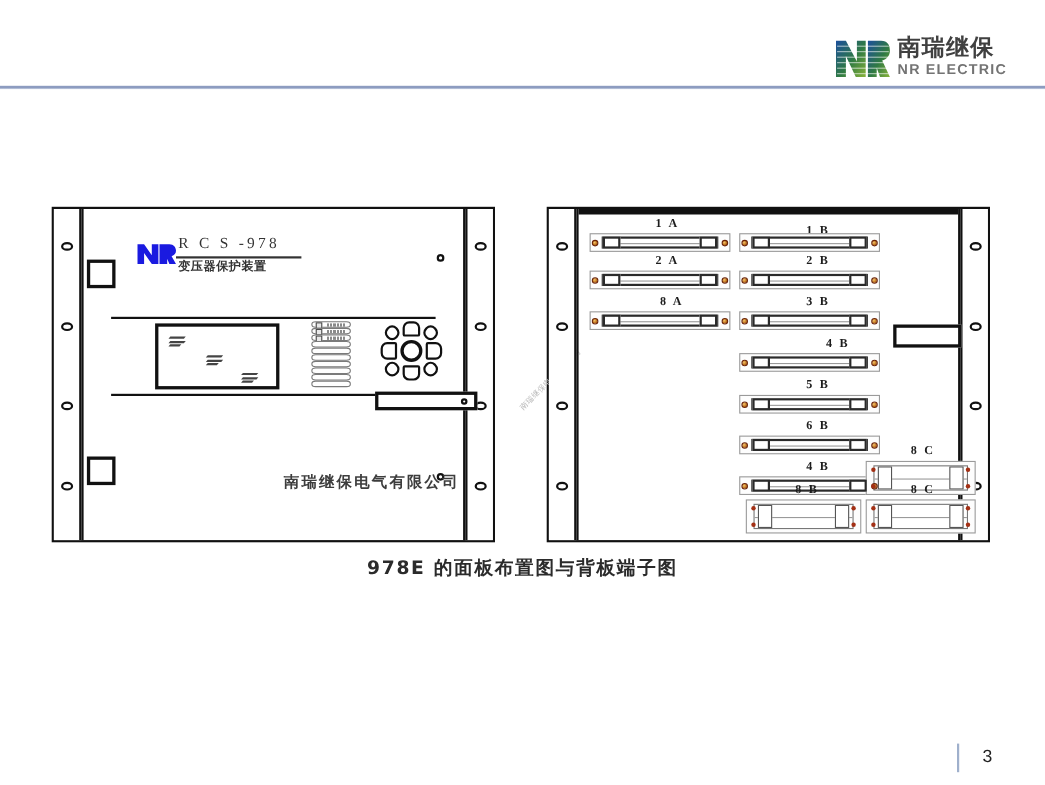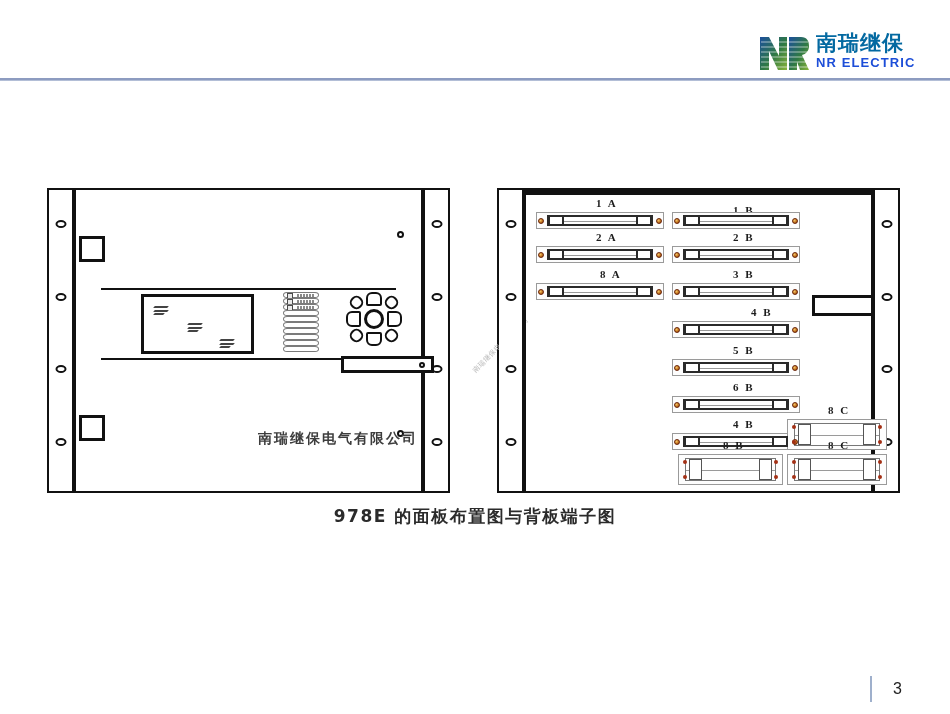--- a/index.html
+++ b/index.html
@@ -18,26 +18,26 @@
   }
   #header-rule{
     position:absolute;left:0;top:78px;width:950px;height:3px;
     background:linear-gradient(to bottom,#8d9cc0 0%,#8d9cc0 55%,#c9d2e4 100%);
   }
   
   #brand-logo{position:absolute;right:20px;top:32px;width:172px;height:44px;}
   #brand-logo .nr-mark{position:absolute;left:0;top:2px;width:52px;height:38px;}
   #brand-logo .nr-cn{
     position:absolute;left:58px;top:0px;font-size:21px;font-weight:700;
-    color:#0369a1;letter-spacing:1px;line-height:22px;white-space:nowrap;
+    color:#404040;letter-spacing:1px;line-height:22px;white-space:nowrap;
     font-family:"DejaVu Sans","Liberation Sans",sans-serif;
   }
   #brand-logo .nr-en{
     position:absolute;left:58px;top:24px;font-size:13px;font-weight:700;
-    color:#1d4ed8;letter-spacing:1.1px;line-height:14px;white-space:nowrap;
+    color:#737373;letter-spacing:1.1px;line-height:14px;white-space:nowrap;
   }
   
   #footer{position:absolute;left:0;bottom:0;width:950px;height:56px;}
   #footer-url{
     position:absolute;right:100px;bottom:14px;font-size:19px;
     color:#1c4f9c;font-weight:400;white-space:nowrap;
   }
   #footer-sep{position:absolute;right:78px;bottom:12px;width:2px;height:26px;background:#9fb0cc;}
   #footer-page{
     position:absolute;right:48px;bottom:16px;font-size:16px;color:#222;
@@ -177,20 +177,29 @@
 
     <div class="inner-face">
       <div class="bracket" style="left:3px;top:46px"></div>
       <div class="bracket" style="left:3px;top:225px"></div>
       <div class="screw" style="right:17px;top:41px"></div>
       <div class="screw" style="right:17px;top:240px"></div>
 
       <div id="fp-divider-top"></div>
       <div id="fp-divider-bot"></div>
 
+      <div id="fp-brand">
+        <svg class="nr-mark" viewBox="0 0 37 21">
+          <path d="M1 20 L1 2 L7 2 L14 12 L14 2 L20 2 L20 20 L14 20 L7 10 L7 20 Z" fill="#1a1ae0"></path>
+          <path d="M21 20 L21 2 L30 2 C34 2 36 5 36 8 C36 11 34 12 32 13 L36 20 L30 20 L27 13 L28 13 L28 20 Z" fill="#1a1ae0"></path>
+        </svg>
+        <div class="model">R C S -978</div>
+        <div class="uline"></div>
+        <div class="cn">变压器保护装置</div>
+      </div>
 
       <div id="lcd-outer">
         <div class="glint" style="left:10px;top:9px">
             <i></i>
             <i></i>
             <i></i>
           </div>
         <div class="glint" style="left:44px;top:26px">
             <i></i>
             <i></i>

